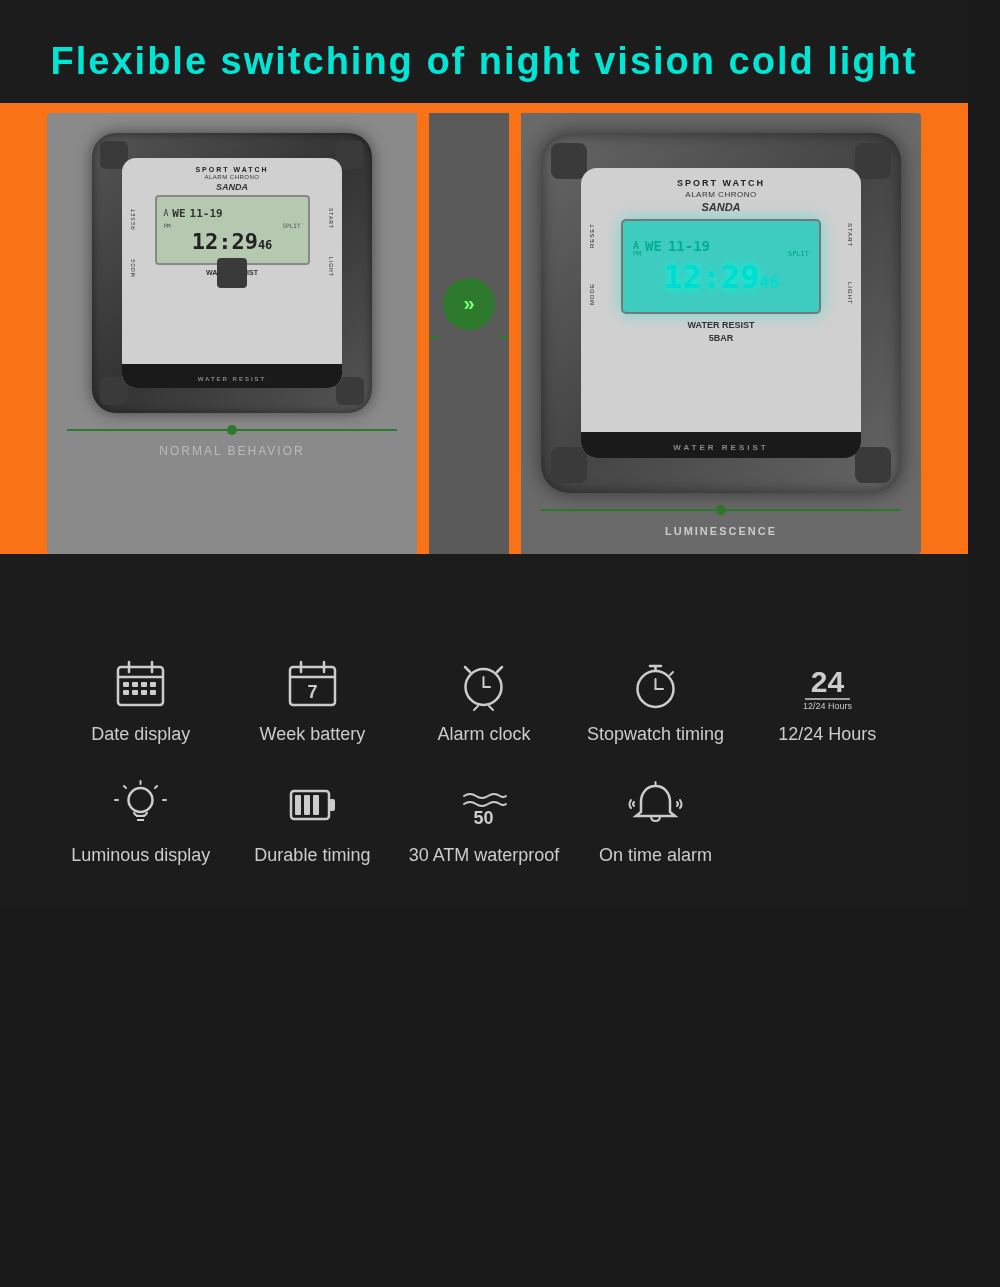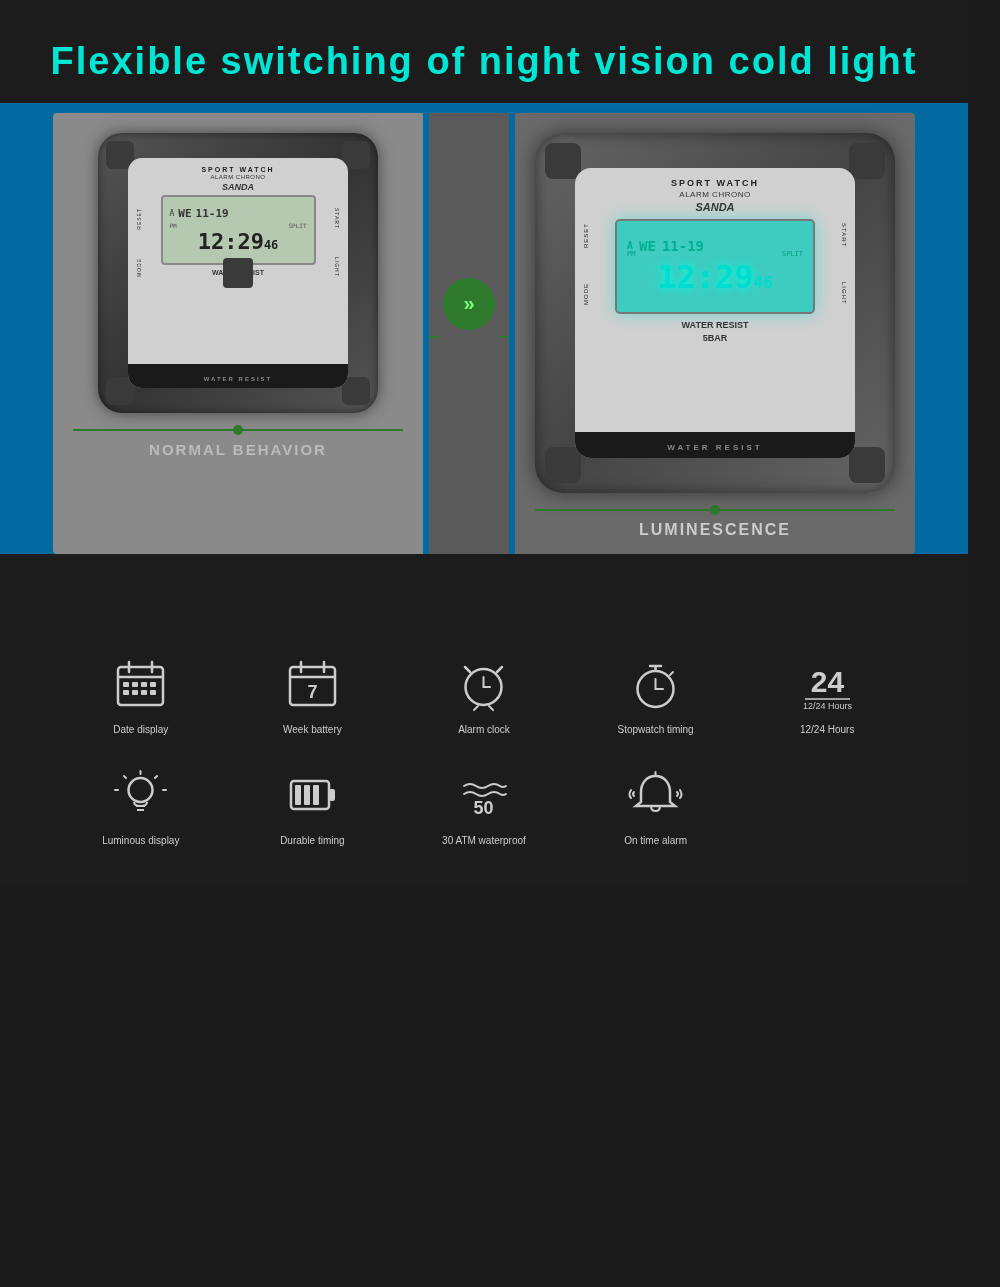--- a/index.html
+++ b/index.html
@@ -6,21 +6,21 @@
     body {
       width: 1000px;
       min-height: 1287px;
       background: #1a1a1a;
       font-family: Arial, sans-serif;
       overflow-x: hidden;
     }
 
     .page-container {
       width: 968px;
-      background: #0369a1;
+      background: #f97316;
     }
 
     
     .header {
       text-align: center;
       padding: 40px 20px 20px;
       background: #1c1c1c;
     }
     .header-title {
       font-size: 38px;
@@ -45,21 +45,21 @@
 
     .feature-icon {
       width: 60px;
       height: 60px;
       display: flex;
       align-items: center;
       justify-content: center;
     }
 
     .feature-label {
-      font-size: 10px;
+      font-size: 18px;
       color: #ccc;
       text-align: right;
     }
 
     
     svg { display: block; }
 
     
     .watch-outer-small {
       width: 280px;
@@ -109,21 +109,21 @@
     .lug-br { bottom: 8px; right: 8px; }
   </style>
 </head>
 <body>
 
 <div class="page-container">
   <div class="header">
     <h1 class="header-title">Flexible switching of night vision cold light</h1>
   </div>
 
-  <div style="display:flex; justify-content:center; padding: 10px 30px 0; gap:6px;">
+  <div style="display:flex; justify-content:center; padding: 10px 30px 0; gap:12px;">
 
     <div style="background:#8a8a8a; padding:20px 15px 15px; border-radius:4px 0 0 4px; display:flex; flex-direction:column; align-items:center; width:370px;">
 
       <div class="watch-outer-small" style="position:relative;">
         <div class="watch-lug lug-tl"></div>
         <div class="watch-lug lug-tr"></div>
         <div class="watch-lug lug-bl"></div>
         <div class="watch-lug lug-br"></div>
 
         <div style="width:220px; height:230px; background:#d0d0d0; border-radius:14px; display:flex; flex-direction:column; align-items:center; padding:8px; position:relative;">
@@ -169,21 +169,21 @@
           </div>
         </div>
       </div>
 
       <div style="width:100%; display:flex; align-items:center; gap:0; padding:12px 5px 0;">
         <div style="flex:1; height:2px; background:#2d7a2d;"></div>
         <div style="width:10px; height:10px; border-radius:50%; background:#2d7a2d; flex-shrink:0;"></div>
         <div style="flex:1; height:2px; background:#2d7a2d;"></div>
       </div>
       <div style="text-align:center; margin-top:6px;">
-        <span style="font-size:15px; color:#bbb; font-weight:bold; letter-spacing:2px;">NORMAL BEHAVIOR</span>
+        <span style="font-size:12px; color:#bbb; font-weight:normal; letter-spacing:2px;">NORMAL BEHAVIOR</span>
       </div>
     </div>
 
     <div style="background:#5a5a5a; width:80px; display:flex; flex-direction:column; align-items:center; justify-content:center; position:relative;">
       <div style="width:10px; height:2px; background:#2d7a2d; position:absolute; left:0; top:calc(50% - 10px + 12px);"></div>
       <div style="width:10px; height:2px; background:#2d7a2d; position:absolute; right:0; top:calc(50% - 10px + 12px);"></div>
       <div style="width:52px; height:52px; background:#2d7a2d; border-radius:50%; display:flex; align-items:center; justify-content:center; margin-bottom:60px;">
         <span style="color:#7aff7a; font-size:20px; font-weight:bold;">»</span>
       </div>
     </div>
@@ -239,21 +239,21 @@
           </div>
         </div>
       </div>
 
       <div style="width:100%; display:flex; align-items:center; gap:0; padding:12px 5px 0;">
         <div style="flex:1; height:2px; background:#2d7a2d;"></div>
         <div style="width:10px; height:10px; border-radius:50%; background:#2d7a2d; flex-shrink:0;"></div>
         <div style="flex:1; height:2px; background:#2d7a2d;"></div>
       </div>
       <div style="text-align:center; margin-top:6px;">
-        <span style="font-size:16px; color:#ccc; font-weight:bold; letter-spacing:2px;">LUMINESCENCE</span>
+        <span style="font-size:11px; color:#ccc; font-weight:bold; letter-spacing:2px;">LUMINESCENCE</span>
       </div>
     </div>
   </div>
 
   <div style="height: 60px; background:#1c1c1c;"></div>
 
   <div class="features-section">
 
     <div style="display:grid; grid-template-columns:repeat(5,1fr); gap:30px 10px; margin-bottom:30px;">
 

